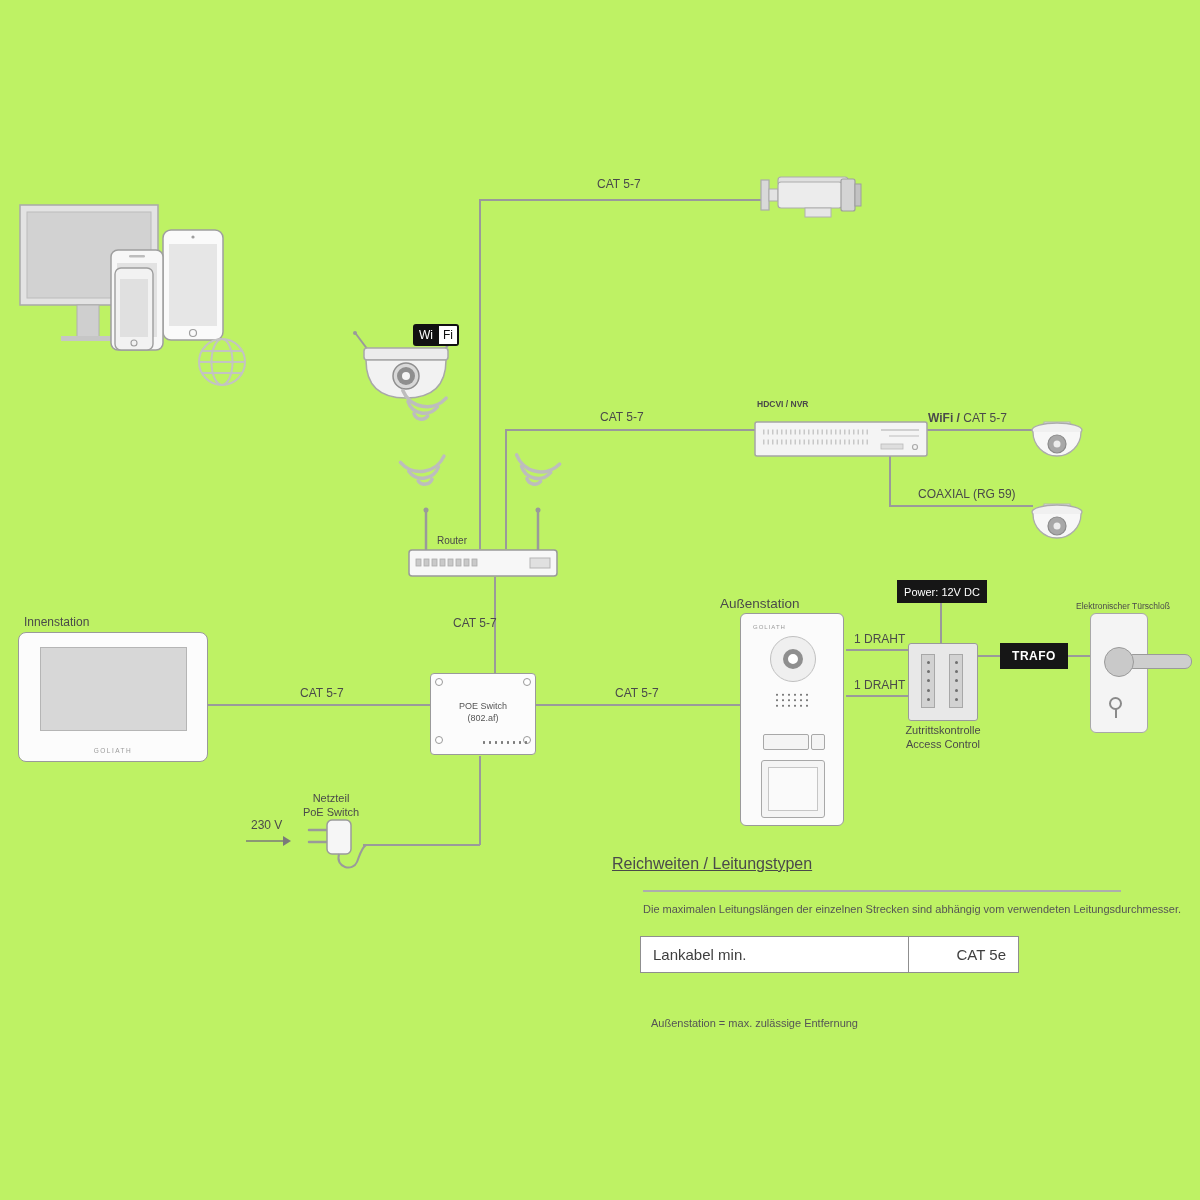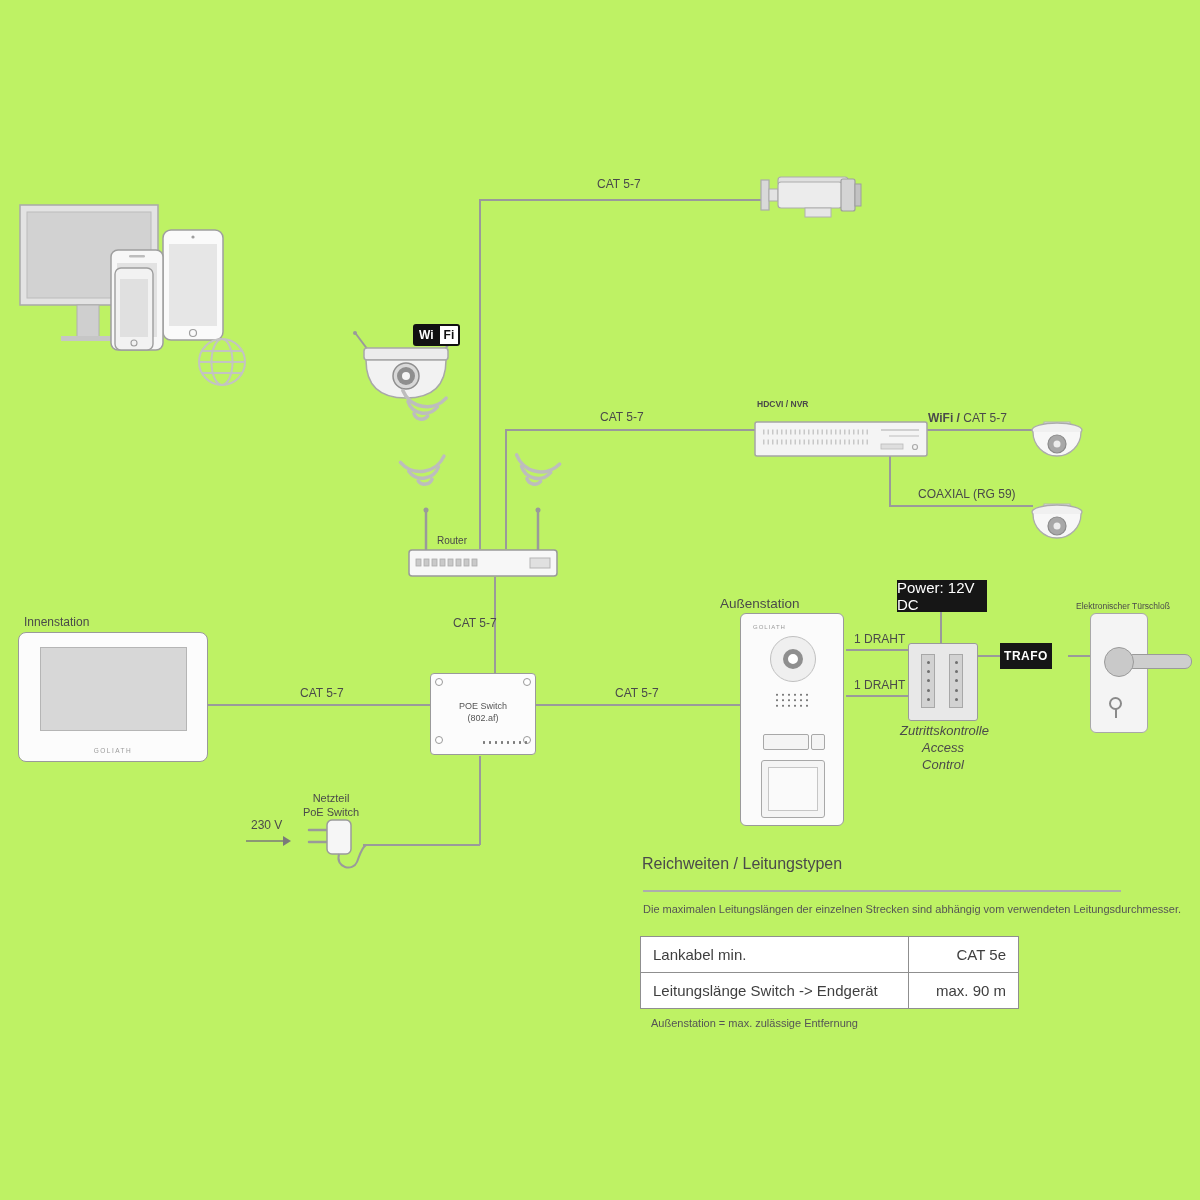--- a/index.html
+++ b/index.html
@@ -7,21 +7,21 @@
   #canvas { position:relative; width:1200px; height:1200px; background:#bef264; overflow:hidden; color:#4a4a4a; }
   .abs { position:absolute; }
   .wire { position:absolute; background:#9a9a9a; }
   .lbl { position:absolute; font-size:12px; color:#4a4a4a; white-space:nowrap; }
   .lbl-sm { font-size:12px; }
   .lbl-tiny { font-size:8.5px; }
   .badge { position:absolute; background:#161616; color:#fff; display:flex; align-items:center; justify-content:center; }
   .device-box { position:absolute; background:#fcfcfc; border:1.5px solid #9a9a9a; }
   .screw { position:absolute; width:8px; height:8px; border:1.5px solid #9a9a9a; border-radius:50%; background:#fff; }
   .dotgrid { position:absolute; background-image:radial-gradient(circle, #7d7d7d 1.1px, transparent 1.3px); }
-  .wifi-badge { position:absolute; display:flex; font-weight:bold; font-size:12px; line-height:1; }
+  .wifi-badge { position:absolute; display:flex; font-weight:normal; font-size:12px; line-height:1; }
   .wifi-badge .wi { background:#111; color:#fff; padding:3px 4px; border:2px solid #111; border-radius:3px 0 0 3px; }
   .wifi-badge .fi { background:#fff; color:#111; padding:3px 4px; border:2px solid #111; border-left:none; border-radius:0 3px 3px 0; }
   table.spec { position:absolute; border-collapse:collapse; font-size:15px; color:#3f3f3f; }
   table.spec td { border:1.5px solid #8f8f8f; height:36px; padding:0 12px; background:#fff; }
   table.spec td.c1 { width:268px; }
   table.spec td.c2 { width:110px;text-align:right; }
   .note { position:absolute; font-size:11px; color:#555; white-space:nowrap; }
 </style>
 </head>
 <body>
@@ -210,42 +210,42 @@
       <div class="abs" style="left:12px; top:12px; width:20px; height:20px; border-radius:50%; background:#fff; border:5px solid #8f8f8f;"></div>
     </div>
     <div class="dotgrid" style="left:33px; top:78px; width:38px; height:16px; background-size:6px 5.5px;"></div>
     <div class="abs" style="left:22px; top:120px; width:46px; height:16px; background:#f4f4f4; border:1px solid #a8a8a8; border-radius:2px;"></div>
     <div class="abs" style="left:70px; top:120px; width:14px; height:16px; background:#f4f4f4; border:1px solid #a8a8a8; border-radius:2px;"></div>
     <div class="abs" style="left:20px; top:146px; width:64px; height:58px; background:#f4f4f4; border:1px solid #a8a8a8; border-radius:3px;">
       <div class="abs" style="left:6px; top:6px; right:6px; bottom:6px; background:#fafafa; border:1px solid #c6c6c6;"></div>
     </div>
   </div>
 
-  <div class="badge" style="left:897px; top:580px; width:90px; height:32px; font-size:15px;">Power: 12V DC</div>
+  <div class="badge" style="left:897px; top:580px; width:90px; height:23px; font-size:11px;">Power: 12V DC</div>
   <div class="abs" style="left:908px; top:643px; width:70px; height:78px; background:#e8e8e8; border:1.5px solid #9a9a9a; border-radius:3px;">
     <div class="abs" style="left:12px; top:10px; width:14px; height:54px; background:#d2d2d2; border:1px solid #a8a8a8; display:flex; flex-direction:column; align-items:center; justify-content:space-evenly;">
       <i style="width:3px;height:3px;border-radius:50%;background:#6f6f6f;"></i>
         <i style="width:3px;height:3px;border-radius:50%;background:#6f6f6f;"></i>
         <i style="width:3px;height:3px;border-radius:50%;background:#6f6f6f;"></i>
         <i style="width:3px;height:3px;border-radius:50%;background:#6f6f6f;"></i>
         <i style="width:3px;height:3px;border-radius:50%;background:#6f6f6f;"></i>
     </div>
     <div class="abs" style="left:40px; top:10px; width:14px; height:54px; background:#d2d2d2; border:1px solid #a8a8a8; display:flex; flex-direction:column; align-items:center; justify-content:space-evenly;">
       <i style="width:3px;height:3px;border-radius:50%;background:#6f6f6f;"></i>
         <i style="width:3px;height:3px;border-radius:50%;background:#6f6f6f;"></i>
         <i style="width:3px;height:3px;border-radius:50%;background:#6f6f6f;"></i>
         <i style="width:3px;height:3px;border-radius:50%;background:#6f6f6f;"></i>
         <i style="width:3px;height:3px;border-radius:50%;background:#6f6f6f;"></i>
     </div>
   </div>
-  <div class="abs" style="left:900px; top:723px; width:86px; text-align:center; font-size:13px; line-height:1.3; color:#4a4a4a;font-style:italic;">
+  <div class="abs" style="left:900px; top:723px; width:86px; text-align:center; font-size:11px; line-height:1.3; color:#4a4a4a;">
     <div>Zutrittskontrolle</div>
     <div>Access Control</div>
   </div>
-  <div class="badge" style="left:1000px; top:643px; width:52px; height:26px; font-size:12px; font-weight:bold; letter-spacing:0.5px;">TRAFO</div>
+  <div class="badge" style="left:1000px; top:643px; width:68px; height:26px; font-size:12px; font-weight:bold; letter-spacing:0.5px;">TRAFO</div>
 
   <div class="lbl lbl-tiny" style="left:1076px; top:601px;">Elektronischer Türschloß</div>
   <div class="abs" style="left:1090px; top:613px; width:58px; height:120px; background:#f4f4f4; border:1.5px solid #a8a8a8; border-radius:6px;"></div>
   <div class="abs" style="left:1126px; top:654px; width:66px; height:15px; background:#cecece; border:1px solid #9a9a9a; border-radius:7px;"></div>
   <div class="abs" style="left:1104px; top:647px; width:30px; height:30px; border-radius:50%; background:#c9c9c9; border:1px solid #9a9a9a;"></div>
   <div class="abs" style="left:1109px; top:697px; width:13px; height:13px; border-radius:50%; border:2px solid #8a8a8a;"></div>
   <div class="abs" style="left:1114.5px; top:709px; width:2.5px; height:9px; background:#8a8a8a;"></div>
 
   <div class="abs" style="left:294px; top:791px; width:74px; text-align:center; font-size:11px; line-height:1.3; color:#4a4a4a;">
     <div>Netzteil</div>
@@ -256,32 +256,28 @@
     <line x1="2" y1="7" x2="39" y2="7" stroke="#7a7a7a" stroke-width="1.5"></line>
     <polygon points="39,2 47,7 39,12" fill="#7a7a7a"></polygon>
   </svg>
   <svg class="abs" style="left:305px; top:816px;" width="62" height="54" viewBox="0 0 62 54">
     <line x1="4" y1="14" x2="23" y2="14" stroke="#9a9a9a" stroke-width="2.5" stroke-linecap="round"></line>
     <line x1="4" y1="26" x2="23" y2="26" stroke="#9a9a9a" stroke-width="2.5" stroke-linecap="round"></line>
     <rect x="22" y="4" width="24" height="34" rx="5" fill="#f6f6f6" stroke="#9a9a9a" stroke-width="1.5"></rect>
     <path d="M34 38 C 30 52, 48 56, 52 46 C 55 38, 57 31, 61 29" fill="none" stroke="#9a9a9a" stroke-width="2"></path>
   </svg>
 
-  <div class="abs" style="left:642px; top:855px; font-size:16px; color:#4a4a4a;">Reichweiten / Leitungstypen</div>
+  <div class="abs" style="left:612px; top:855px; font-size:16px; color:#4a4a4a;text-decoration:underline;">Reichweiten / Leitungstypen</div>
   <div class="abs" style="left:643px; top:890px; width:478px; height:1.5px; background:#adadad;"></div>
   <div class="note" style="left:643px; top:903px;">Die maximalen Leitungslängen der einzelnen Strecken sind abhängig vom verwendeten Leitungsdurchmesser.</div>
 
   <table class="spec" style="left:640px; top:936px;padding-left:44px;">
     <tbody>
       <tr>
         <td class="c1">Lankabel min.</td>
         <td class="c2">CAT 5e</td>
       </tr>
-      <tr>
-        <td class="c1">Leitungslänge Switch -&gt; Endgerät</td>
-        <td class="c2">max. 90 m</td>
-      </tr>
     </tbody>
   </table>
 
   <div class="note" style="left:651px; top:1017px;">Außenstation = max. zulässige Entfernung</div>
 
 </div>
 
 </body></html>

